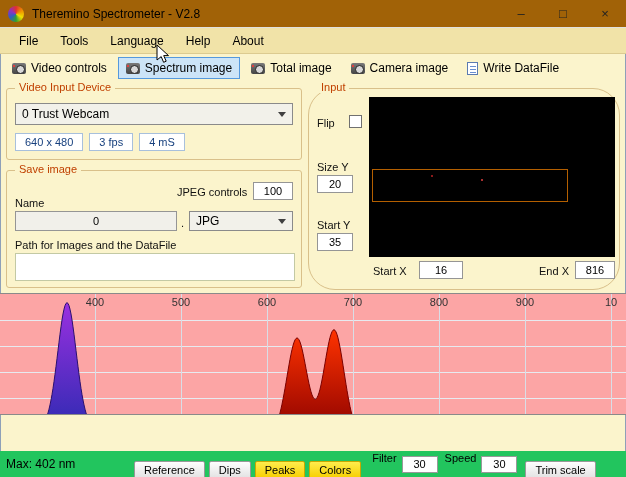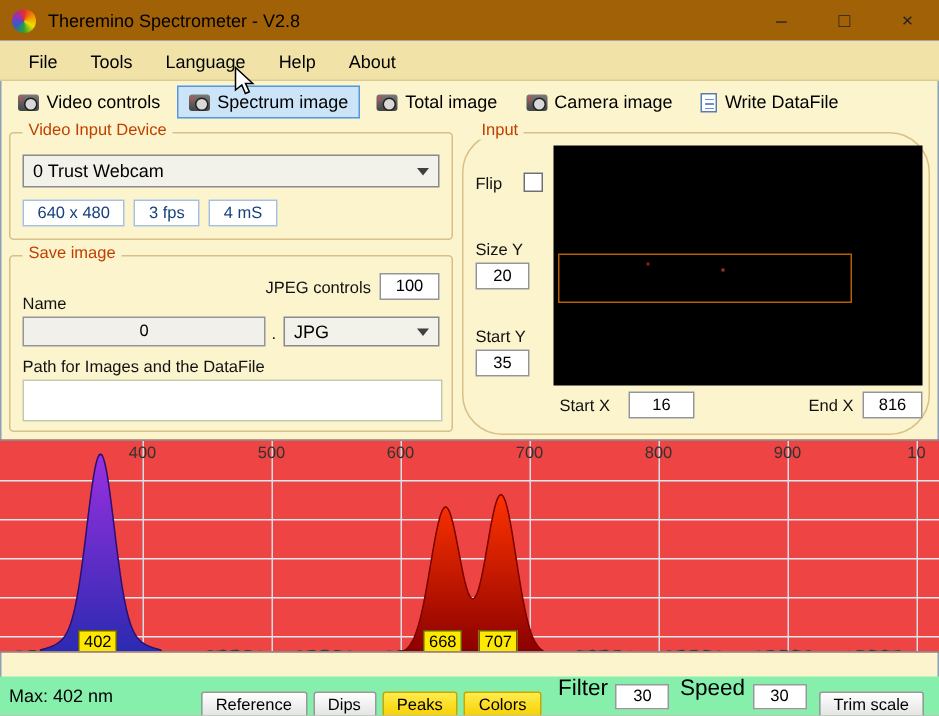--- a/index.html
+++ b/index.html
@@ -46,33 +46,33 @@
   .combo { position:absolute; display:flex; align-items:center; justify-content:space-between;
     background:#F2F1EA; border:1px solid #8a8a8a; padding:0 6px; font-size:12px; }
   .combo .arrow { width:0; height:0; border-left:4px solid transparent; border-right:4px solid transparent;
     border-top:5px solid #404040; }
   .badge { border:1px solid #A8C0DC; background:#fff; color:#17407E; font-size:11px; padding:2px 9px; }
   .checkbox { position:absolute; width:13px; height:13px; background:#fff; border:1px solid #707070; }
   .black-view { position:absolute; background:#000; }
   .sel-rect { position:absolute; border:1px solid #B45F00; }
   .dot { position:absolute; width:2px; height:2px; }
   
-  .chart { position:absolute; left:0; top:293px; width:626px; height:142px; background:#ef4444;
+  .chart { position:absolute; left:0; top:293px; width:626px; height:122px; background:#fca5a5;
     border-top:1px solid #8a8a8a; border-bottom:1px solid #8a8a8a; overflow:hidden; }
   .tick { position:absolute; top:2px; width:28px; text-align:center; font-size:11px; color:#333; }
   .peaklabel { position:absolute; top:126px; height:15px; line-height:14px; background:#FFE800;
     border:1px solid #6b6100; font-size:11px; padding:0 3px; color:#000; }
   
-  .statusbar { position:absolute; left:0; top:451px; width:626px; height:26px; background:#86efac;
+  .statusbar { position:absolute; left:0; top:451px; width:626px; height:26px; background:#22c55e;
     display:flex; align-items:center; padding:0 6px; }
   .max-label { width:128px; font-size:12px; }
   .sbtn { padding:2px 9px; font-size:11px; background:linear-gradient(#fefefe,#e2e2e2);
     border:1px solid #999; border-radius:2px; margin-right:4px; white-space:nowrap;margin-top:12px; }
   .sbtn.yellow { background:linear-gradient(#ffec4d,#f7cf00); border-color:#c9a800; }
-  .sb-lbl { font-size:15px; margin:0 5px 12px 7px; }
+  .sb-lbl { font-size:11px; margin:0 5px 12px 7px; }
   .sb-num { width:36px; height:17px; text-align:center; font-size:11px; border:1px solid #999; background:#fff; }
   .cursor { position:absolute; left:156px; top:44px; z-index:50; }
 </style>
 </head>
 <body>
 
 <div class="window">
 
   <div class="titlebar">
     <div class="logo"></div>

